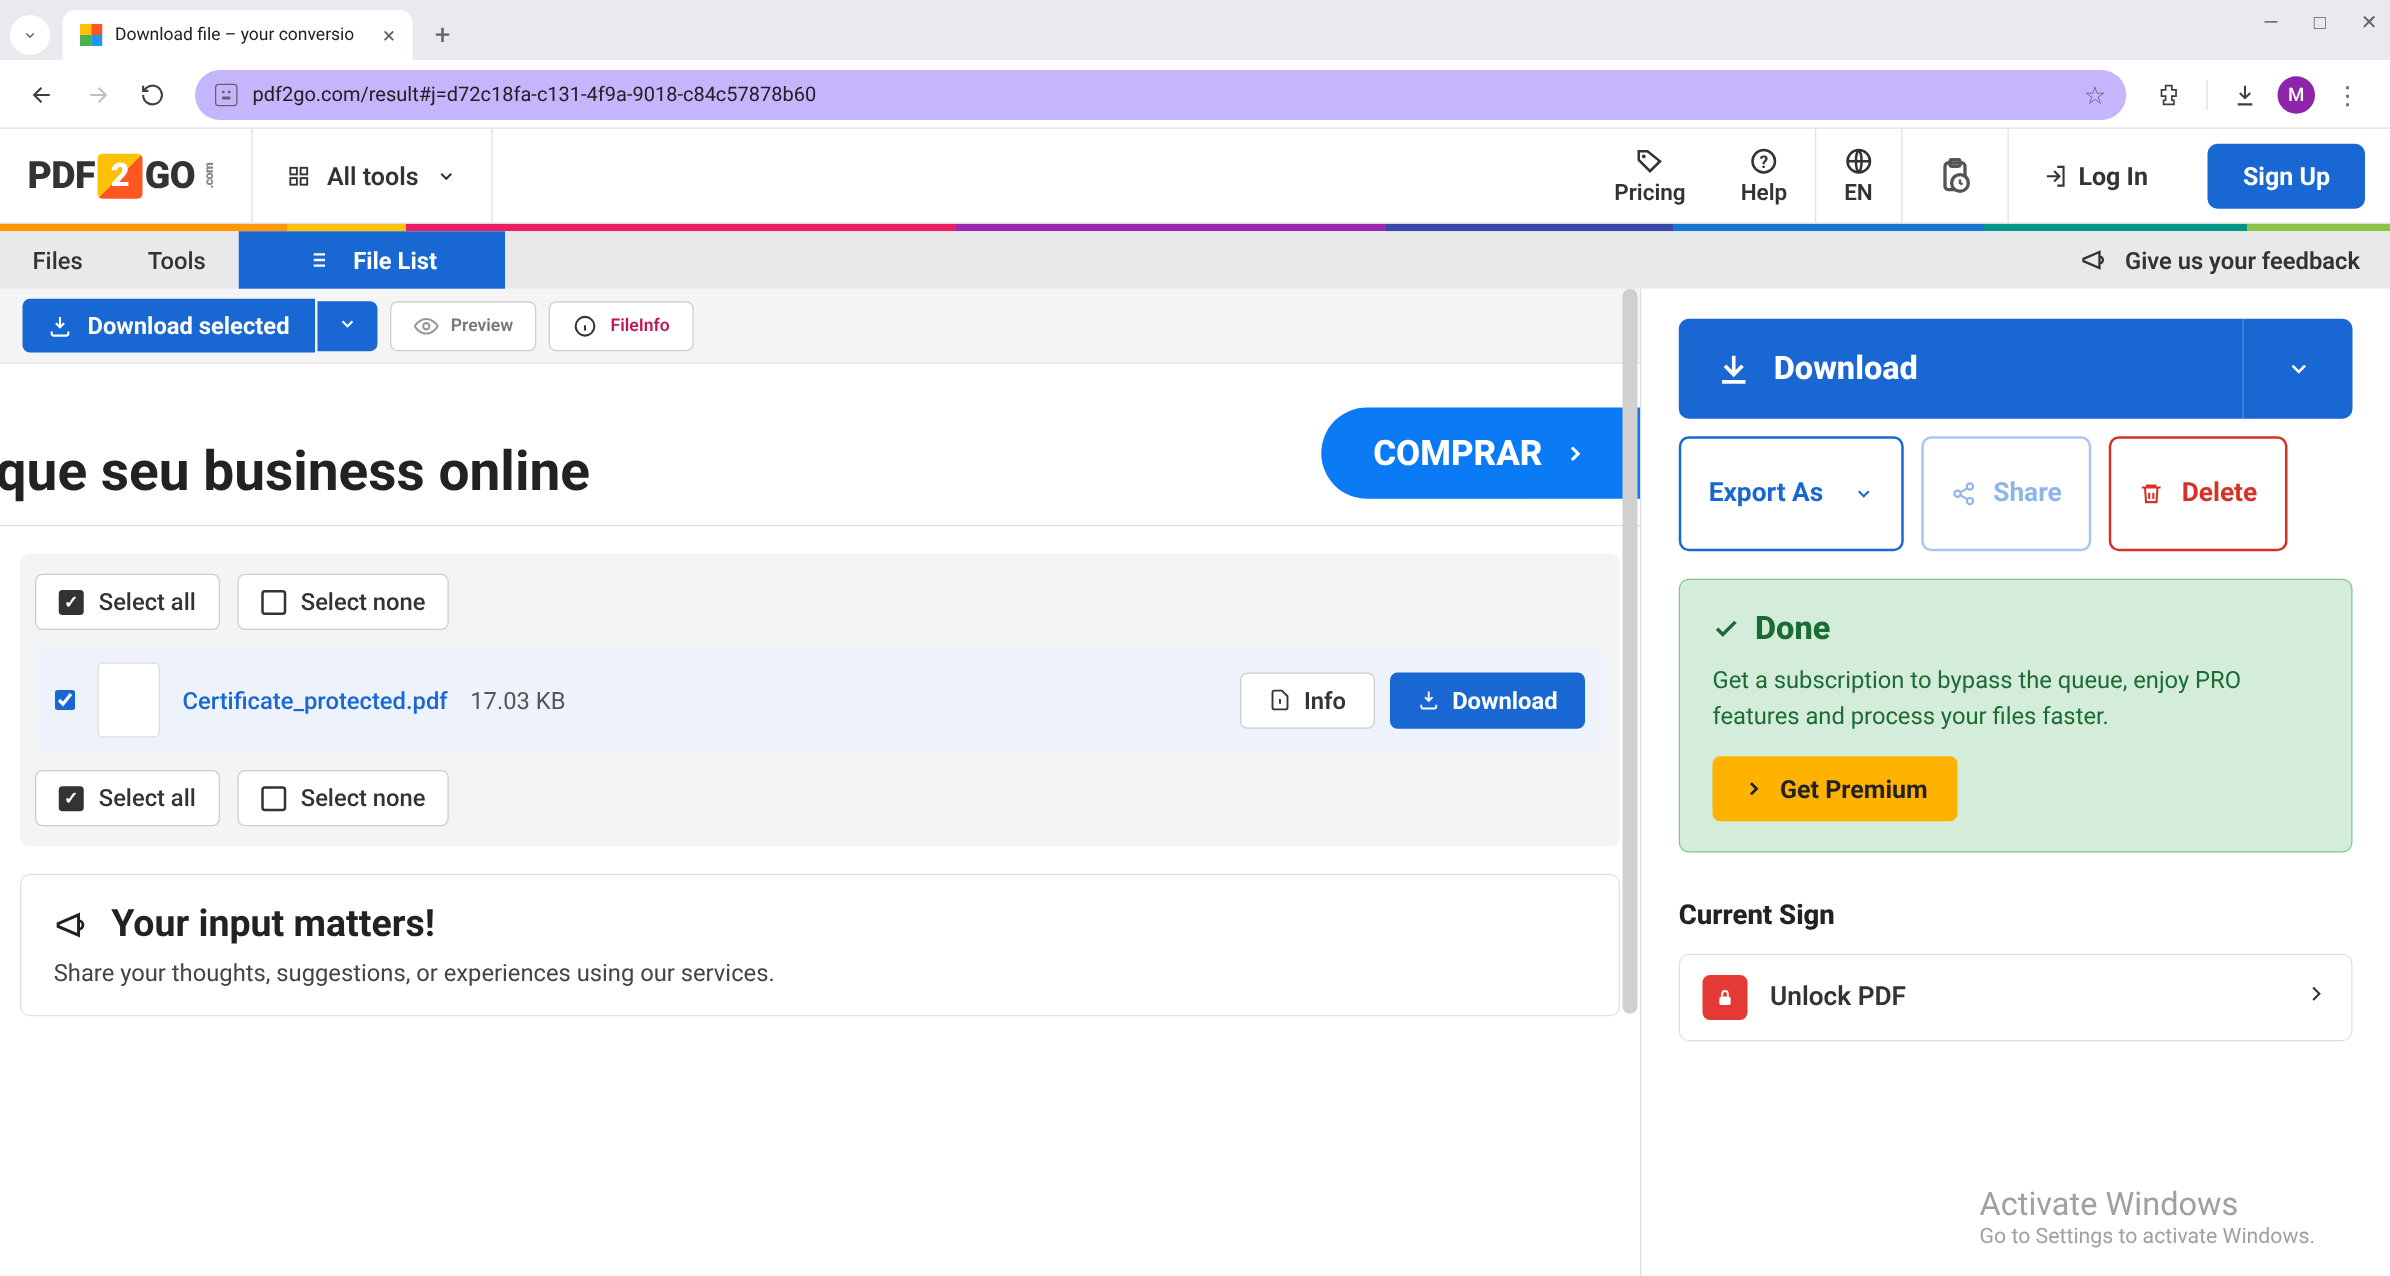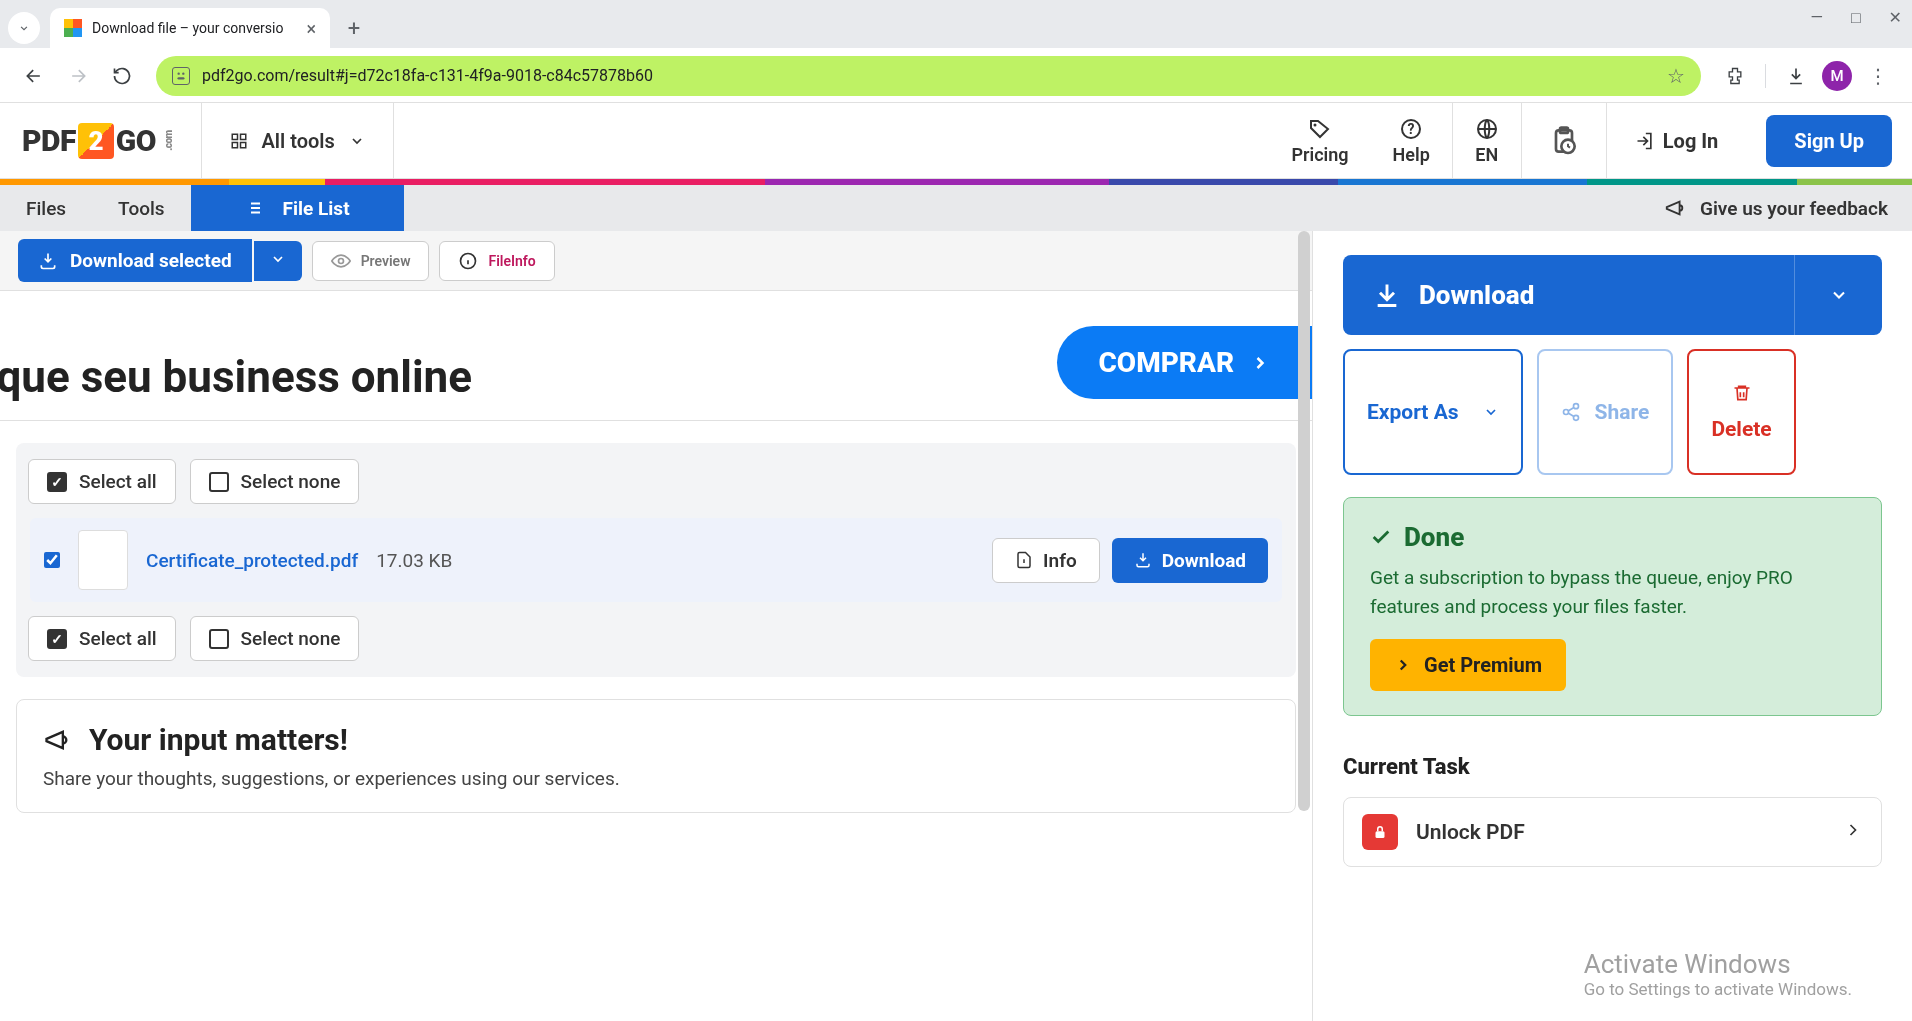--- a/index.html
+++ b/index.html
@@ -13,21 +13,21 @@
 .favicon { width: 18px; height: 18px; display:inline-flex; align-items:center; justify-content:center; font-size:14px; font-weight:bold;}
 .tab-title { font-size: 14px; color: #202124; white-space:nowrap; overflow:hidden; text-overflow:ellipsis; max-width:200px;}
 .tab-close { font-size: 18px; color:#5f6368; margin-left:auto;}
 .new-tab { width:32px; height:32px; display:flex;align-items:center;justify-content:center; color:#5f6368; font-size:22px; margin-left:8px;margin-bottom:4px;}
 .window-ctrls { position:absolute; right:10px; top:8px; display:flex; gap:28px; color:#5f6368;}
 .window-ctrls span{font-size:16px;}
 
 .toolbar { height:55px; display:flex; align-items:center; padding: 0 16px; gap:8px; }
 .nav-btn { width:36px; height:36px; display:flex;align-items:center;justify-content:center; color:#5f6368; font-size:20px; border-radius:50%;}
 .nav-btn.disabled{color:#bdc1c6;}
-.url-bar { flex:1; height:40px; background:#bef264; border-radius:20px; display:flex; align-items:center; padding:0 16px; gap:12px; margin:0 8px;}
+.url-bar { flex:1; height:40px; background:#c4b5fd; border-radius:20px; display:flex; align-items:center; padding:0 16px; gap:12px; margin:0 8px;}
 .url-text{ font-size:16px; color:#202124;}
 .site-icon{width:18px;height:18px; border:1px solid #5f6368; border-radius:3px; display:flex;align-items:center;justify-content:center;font-size:10px;}
 .star-icon{color:#5f6368;font-size:20px;margin-left:auto;}
 .ext-icon,.dl-icon{color:#3c4043;font-size:20px;}
 .profile-badge{width:30px;height:30px;border-radius:50%;background:#8e24aa;color:#fff;display:flex;align-items:center;justify-content:center;font-size:15px;font-weight:500;}
 .menu-dots{color:#5f6368;font-size:20px;}
 .toolbar-divider{width:1px;height:24px;background:#dadce0;margin:0 4px;}
 
 
 .site-nav{height:76px;display:flex;align-items:center;border-bottom:1px solid #e0e0e0;padding:0;position:relative;}
@@ -91,21 +91,21 @@
 .left-scrollbar{position:absolute;right:2px;top:0;width:12px;height:580px;background:#d0d0d0;border-radius:6px;}
 
 
 .right-pane{width:600px;border-left:1px solid #e0e0e0;padding:24px 30px;background:#fff;position:relative;}
 .big-dl{background:#1967d2;color:#fff;border-radius:8px;height:80px;display:flex;align-items:center;margin-bottom:14px;}
 .big-dl-main{flex:1;display:flex;align-items:center;gap:18px;padding:0 30px;font-size:26px;font-weight:800;}
 .big-dl-dd{width:88px;height:100%;border-left:1px solid rgba(255,255,255,0.25);display:flex;align-items:center;justify-content:center;font-size:20px;}
 .pill-row{display:flex;gap:14px;margin-bottom:22px;}
 .pill{border:2px solid #1967d2;color:#1967d2;border-radius:8px;padding:32px 22px;font-size:21px;font-weight:700;display:flex;align-items:center;gap:14px;}
 .pill.share{border-color:#a8c7f0;color:#8eb5e8;}
-.pill.delete{border-color:#d93025;color:#d93025;flex-direction:column;}
+.pill.delete{border-color:#d93025;color:#d93025;}
 .pill .dd{font-size:16px;margin-left:10px;}
 
 .done-card{border:1px solid #7cc68f;background:#d4edda;border-radius:8px;padding:24px 26px;margin-bottom:38px;}
 .done-title{color:#1b6b32;font-size:26px;font-weight:800;display:flex;align-items:center;gap:12px;margin-bottom:12px;}
 .done-text{color:#1b6b32;font-size:19px;line-height:1.5;margin-bottom:18px;}
 .premium-btn{background:#ffb300;color:#222;font-size:20px;font-weight:700;padding:14px 24px;border-radius:6px;display:inline-flex;align-items:center;gap:12px;}
 
 .task-title{font-size:22px;font-weight:800;color:#222;margin-bottom:18px;}
 .task-row{border:1px solid #e0e0e0;border-radius:8px;padding:16px 18px;display:flex;align-items:center;gap:18px;}
 .task-icon{width:36px;height:36px;background:#e53935;color:#fff;border-radius:6px;display:flex;align-items:center;justify-content:center;font-size:18px;}
@@ -423,21 +423,21 @@
       </div>
       <div class="done-text">Get a subscription to bypass the queue, enjoy PRO features and process your files faster.</div>
       <div class="premium-btn">
         <svg width="18" height="18" viewBox="0 0 24 24">
             <path d="M9 6l6 6-6 6" stroke="#222" stroke-width="3" fill="none"></path>
           </svg>
         <span>Get Premium</span>
       </div>
     </div>
 
-    <div class="task-title">Current Task</div>
+    <div class="task-title">Current Sign</div>
     <div class="task-row">
       <div class="task-icon">
         <svg width="18" height="18" viewBox="0 0 24 24">
             <rect x="6" y="11" width="12" height="9" rx="2" fill="#fff"></rect>
             <path d="M9 11V8a3 3 0 016 0v3" stroke="#fff" stroke-width="2" fill="none"></path>
           </svg>
       </div>
       <span class="task-label">Unlock PDF</span>
       <span class="task-arrow">
         <svg width="20" height="20" viewBox="0 0 24 24">

